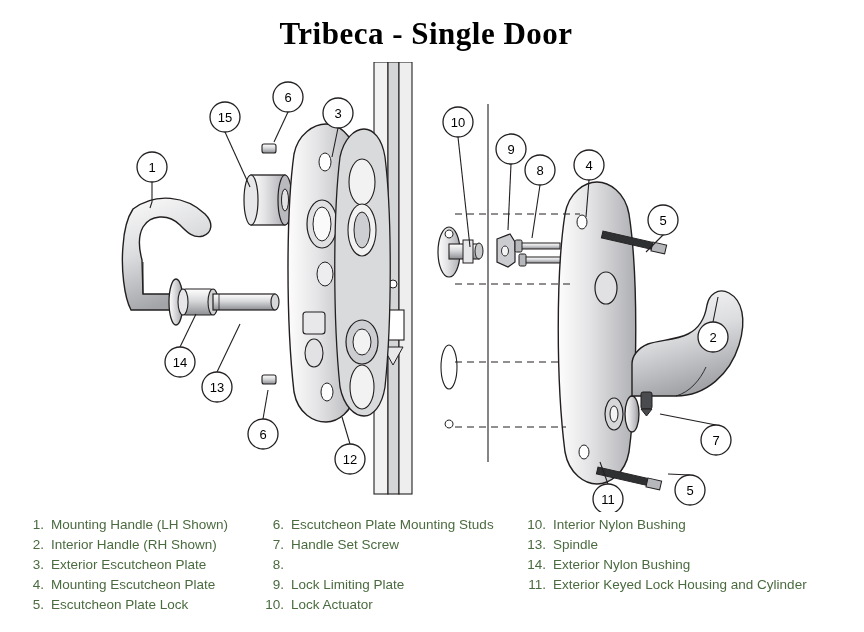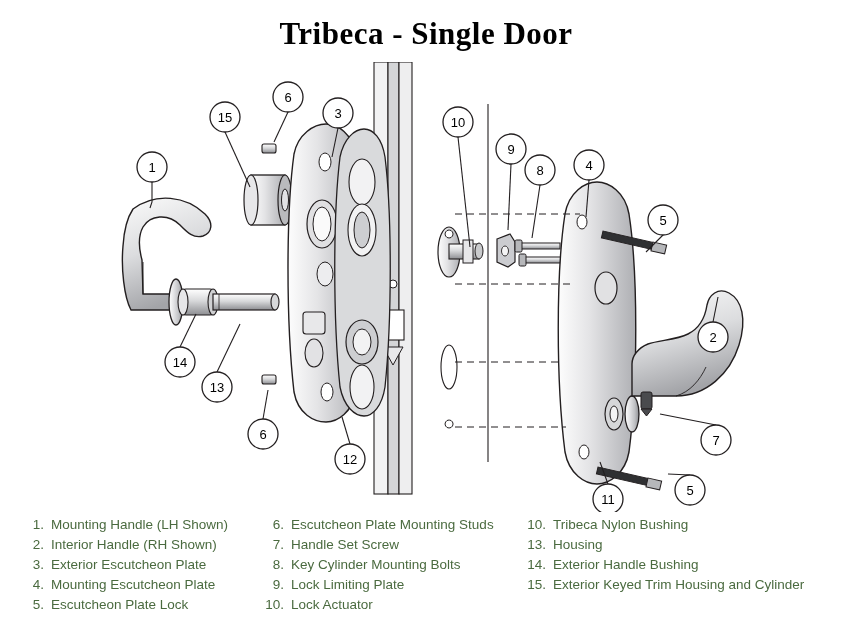--- a/index.html
+++ b/index.html
@@ -357,43 +357,42 @@
     <div class="legend-row">
       <span class="legend-num">6.</span>
       <span>Escutcheon Plate Mounting Studs</span>
     </div>
     <div class="legend-row">
       <span class="legend-num">7.</span>
       <span>Handle Set Screw</span>
     </div>
     <div class="legend-row">
       <span class="legend-num">8.</span>
-      <span>Key Cylinder Mounting Bolts</span>
     </div>
     <div class="legend-row">
       <span class="legend-num">9.</span>
       <span>Lock Limiting Plate</span>
     </div>
     <div class="legend-row">
       <span class="legend-num">10.</span>
       <span>Lock Actuator</span>
     </div>
   </div>
 
   <div class="legend-col c3">
     <div class="legend-row">
       <span class="legend-num">10.</span>
-      <span>Tribeca Nylon Bushing</span>
+      <span>Interior Nylon Bushing</span>
     </div>
     <div class="legend-row">
       <span class="legend-num">13.</span>
-      <span>Housing</span>
+      <span>Spindle</span>
     </div>
     <div class="legend-row">
       <span class="legend-num">14.</span>
-      <span>Exterior Handle Bushing</span>
-    </div>
-    <div class="legend-row">
-      <span class="legend-num">15.</span>
-      <span>Exterior Keyed Trim Housing and Cylinder</span>
+      <span>Exterior Nylon Bushing</span>
+    </div>
+    <div class="legend-row">
+      <span class="legend-num">11.</span>
+      <span>Exterior Keyed Lock Housing and Cylinder</span>
     </div>
   </div>
 </div>
 
 </body></html>

